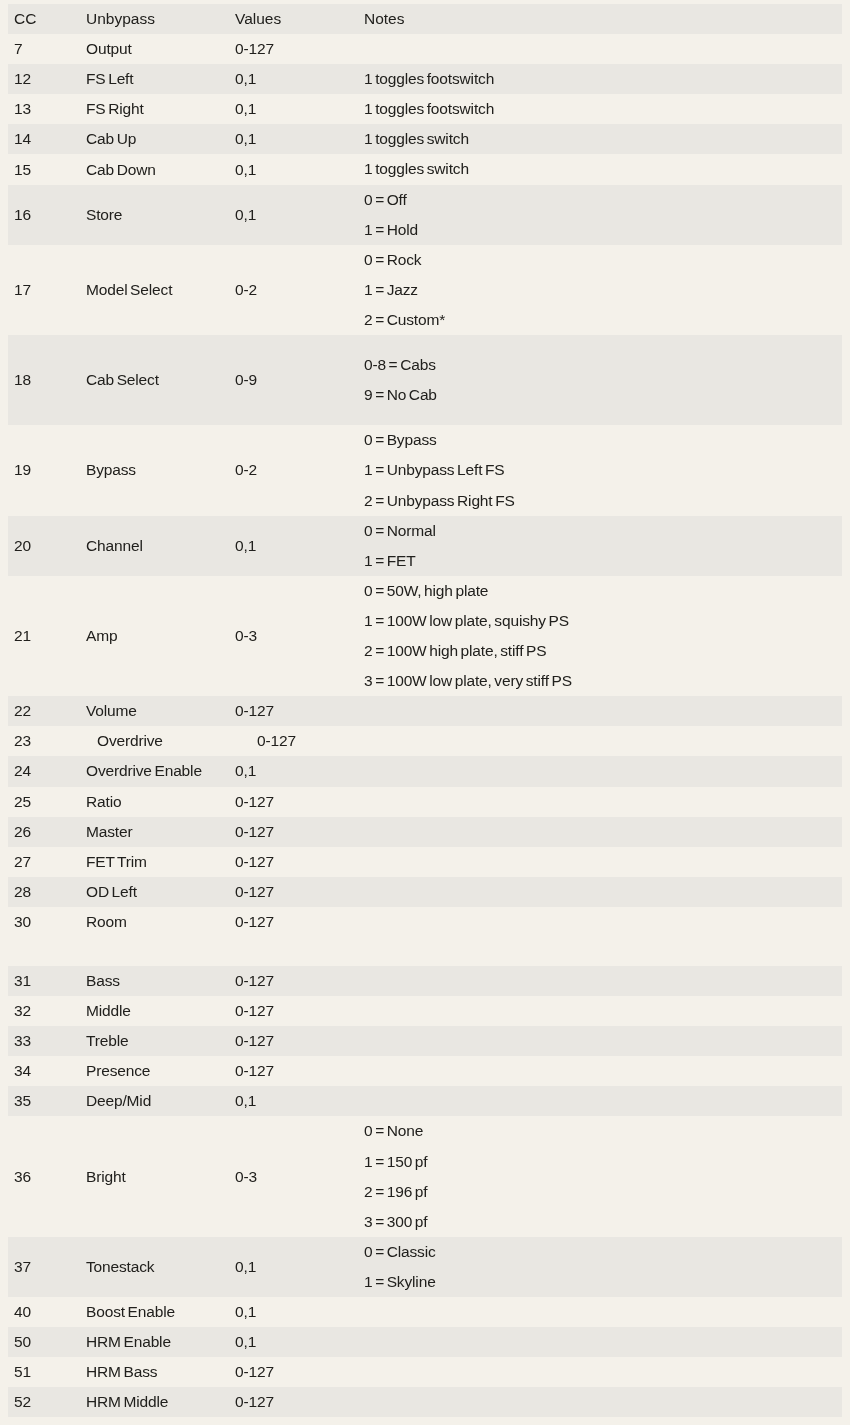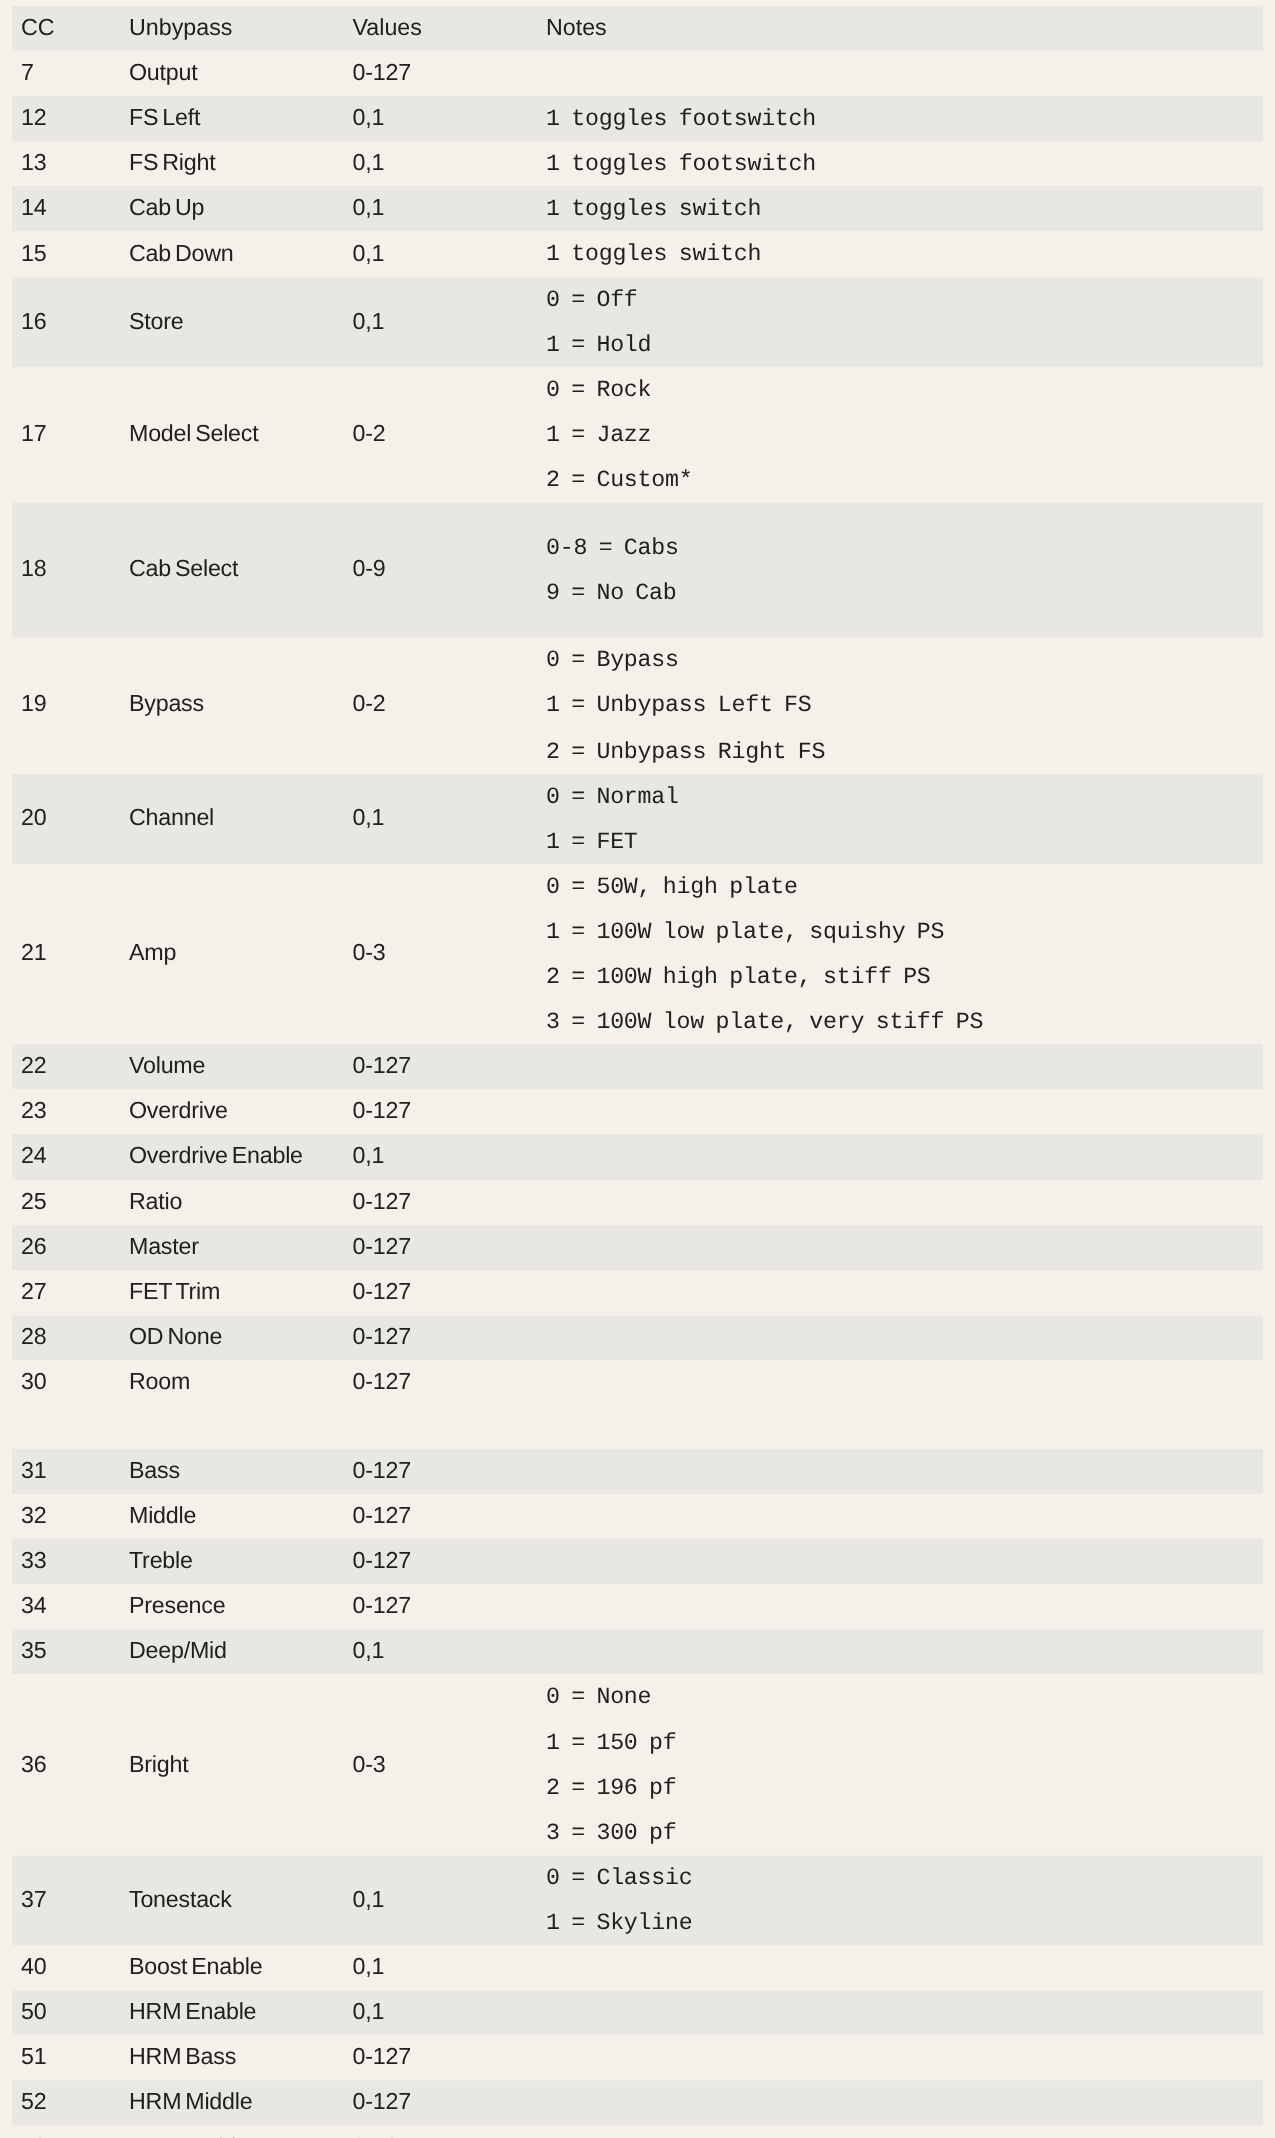--- a/index.html
+++ b/index.html
@@ -45,21 +45,20 @@
   }
   .cell { flex: 0 0 auto; }
   .cell.cc     { width: 78px;  padding-left: 6px; }
   .cell.param  { width: 149px; }
   .cell.values { width: 129px; }
   .cell.notes  { flex: 1 1 auto; }
   .note-line {
     height: var(--lh);
     line-height: var(--lh);
     white-space: nowrap;
-    font-family: Liberation Mono, monospace;
   }
   .bottom-sliver {
     margin-left: 8px;
     width: 834px;
     height: 10px;
     background: var(--stripe);
   }
 </style>
 </head>
 <body>
@@ -180,21 +179,21 @@
           </div>
   </div>
 
   <div class="row alt" style="height: 30.1px;">
     <div class="cell cc">22</div>
     <div class="cell param">Volume</div>
     <div class="cell values">0-127</div>
     <div class="cell notes"></div>
   </div>
 
-  <div class="row" style="height: 30.1px;">
+  <div class="row" style="height: 30.1px; gap: 11px;">
     <div class="cell cc">23</div>
     <div class="cell param">Overdrive</div>
     <div class="cell values">0-127</div>
     <div class="cell notes"></div>
   </div>
 
   <div class="row alt" style="height: 30.1px;">
     <div class="cell cc">24</div>
     <div class="cell param">Overdrive Enable</div>
     <div class="cell values">0,1</div>
@@ -217,21 +216,21 @@
 
   <div class="row" style="height: 30.1px;">
     <div class="cell cc">27</div>
     <div class="cell param">FET Trim</div>
     <div class="cell values">0-127</div>
     <div class="cell notes"></div>
   </div>
 
   <div class="row alt" style="height: 30.1px;">
     <div class="cell cc">28</div>
-    <div class="cell param">OD None</div>
+    <div class="cell param">OD Left</div>
     <div class="cell values">0-127</div>
     <div class="cell notes"></div>
   </div>
 
   <div class="row" style="height: 30.1px;">
     <div class="cell cc">30</div>
     <div class="cell param">Room</div>
     <div class="cell values">0-127</div>
     <div class="cell notes"></div>
   </div>

